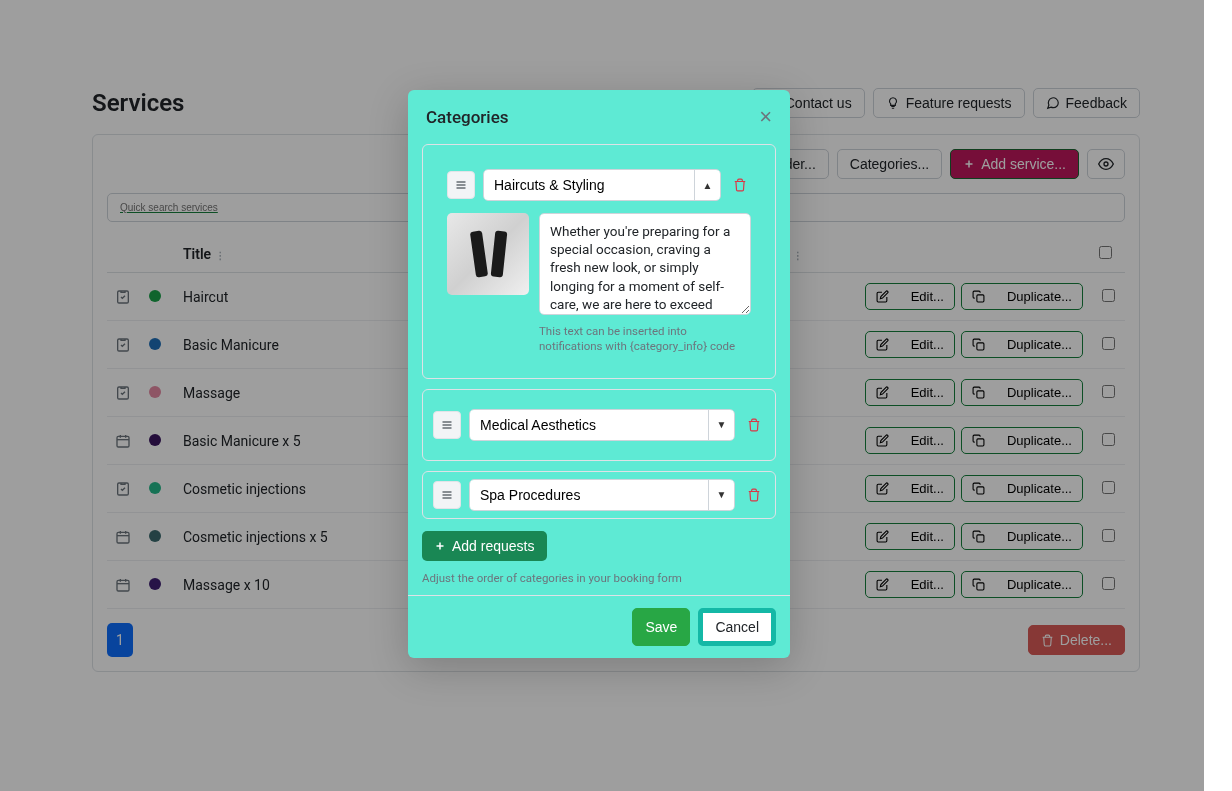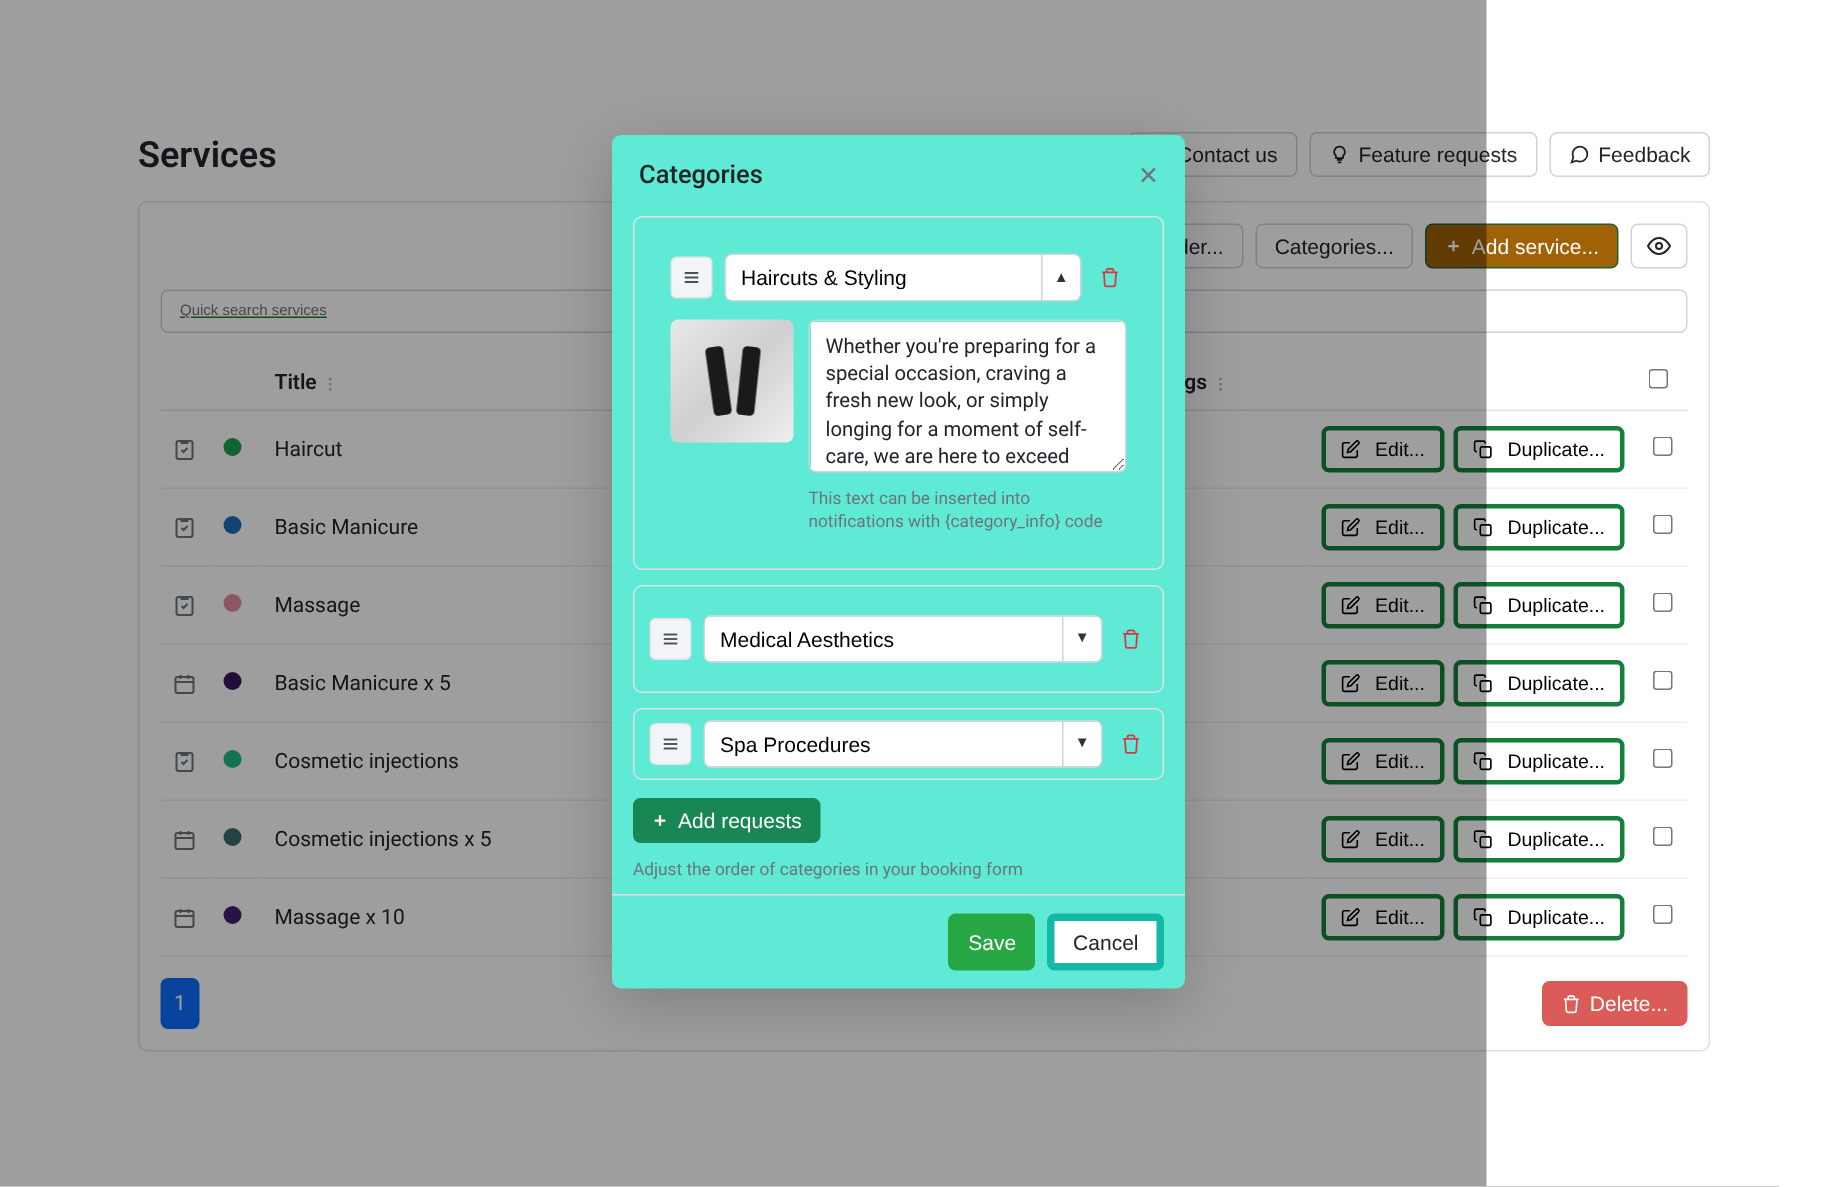--- a/index.html
+++ b/index.html
@@ -1,35 +1,35 @@
 <!DOCTYPE html>
 <html><head>
 <meta charset="utf-8">
 <style>
 * { box-sizing: border-box; margin: 0; padding: 0; }
 body { font-family: -apple-system, BlinkMacSystemFont, "Segoe UI", Roboto, Arial, sans-serif; font-size: 14px; color: #212529; background: #fff; }
-.outer-wrap { width: 991px; height: 791px; position: relative; background: #fff; }
+.outer-wrap { width: 1204px; height: 791px; position: relative; background: #fff; }
 .main-panel { position: absolute; left: 80px; top: 80px; width: 1072px; height: 632px; background: #fff; overflow: hidden; }
 .page-header { display: flex; align-items: center; justify-content: space-between; padding: 8px 12px 16px 12px; }
 .page-title { font-size: 24px; font-weight: 600; }
 .header-buttons { display: flex; gap: 8px; }
 .btn { display: inline-flex; align-items: center; gap: 6px; padding: 6px 12px; border: 1px solid #ced4da; border-radius: 5px; background: #fff; font-size: 14px; cursor: pointer; color: #212529; }
-.btn-dark-green { background: #a16207; border-color: #1a6531; color: #fff; }
+.btn-dark-green { background: #be185d; border-color: #1a6531; color: #fff; }
 .btn-danger-soft { background: #d9534f; border-color: #d9534f; color: #fff; opacity: 0.95;}
 .content-box { border: 1px solid #dee2e6; border-radius: 6px; margin: 0 12px; padding: 14px; background: #fff; }
 .toolbar-row { display: flex; justify-content: flex-end; gap: 8px; margin-bottom: 14px; }
 .icon-eye-btn { padding: 6px 10px; }
 .search-input { width: 100%; padding: 8px 12px; border: 1px solid #ced4da; border-radius: 5px; font-size: 10px; margin-bottom: 14px; color: #15803d; text-decoration: underline; }
 table.services { width: 100%; border-collapse: collapse; }
 table.services th { text-align: left; font-weight: 600; padding: 10px 8px; border-bottom: 1px solid #dee2e6; font-size: 14px; color: #212529; }
 table.services td { padding: 10px 8px; border-bottom: 1px solid #eceef0; vertical-align: middle; }
 .type-icon { color: #6c757d; }
 .dot { width: 12px; height: 12px; border-radius: 50%; display: inline-block; }
 .row-actions { display: flex; gap: 6px; justify-content: flex-end; }
-.btn-sm { padding: 5px 10px; font-size: 13px; border: 3px solid #15803d; border-radius: 5px; background: #fff; display: inline-flex; align-items: center; gap: 10px; cursor: pointer; }
+.btn-sm { padding: 5px 10px; font-size: 13px; border: 1px solid #15803d; border-radius: 5px; background: #fff; display: inline-flex; align-items: center; gap: 22px; cursor: pointer; }
 .checkbox-cell { text-align: center; }
 .pagination-row { display: flex; justify-content: space-between; align-items: center; margin-top: 14px; }
 .page-btn { width: 26px; height: 34px; background: #0d6efd; color: #fff; border-radius: 5px; display: flex; align-items: center; justify-content: center; font-size: 14px; }
 .sort-icons { font-size: 10px; color: #adb5bd; margin-left: 4px; letter-spacing: -2px; }
 
 
 .overlay { position: absolute; left: 0; top: 0; right: 0; bottom: 0; background: rgba(0,0,0,0.38); }
 .modal { position: absolute; left: 408px; top: 90px; width: 382px; background: #5eead4; border-radius: 6px; box-shadow: 0 10px 40px rgba(0,0,0,0.2); }
 .modal-header { display: flex; justify-content: space-between; align-items: center; padding: 16px 18px 12px 18px; }
 .modal-title { font-size: 17px; font-weight: 500; }

